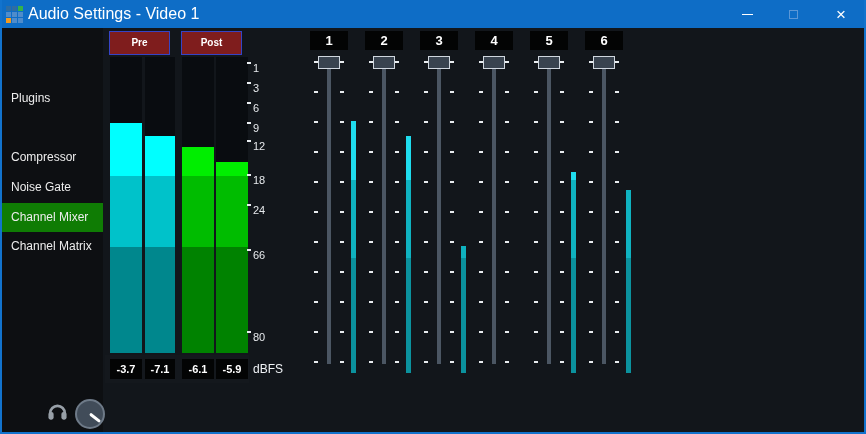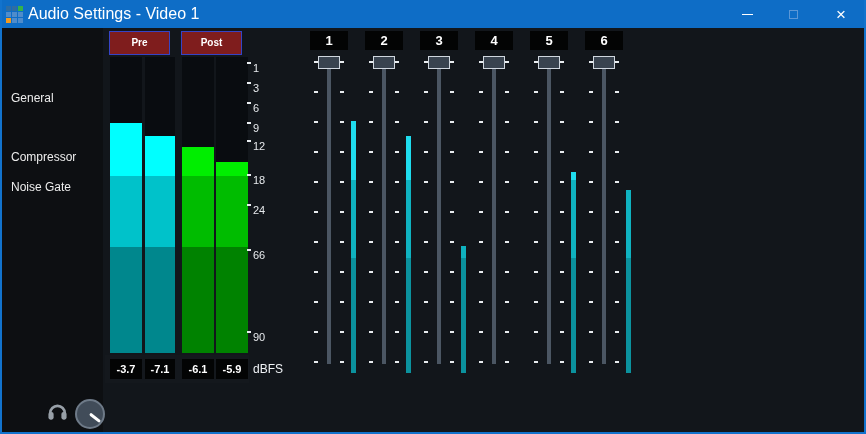--- a/index.html
+++ b/index.html
@@ -81,23 +81,25 @@
       </div>
     <div class="winbtn" id="btn-max">
         <div class="box"></div>
       </div>
     <div class="winbtn" id="btn-close">
         <div class="x">×</div>
       </div>
   </div>
 
   <div id="sidebar">
-      <div class="side-item" style="top: 55.7px;">General</div>
+      <div class="side-item" style="top: 55.7px;">Plugins</div>
       <div class="side-item" style="top: 144.8px;">Noise Gate</div>
       <div class="side-item" style="top: 115.1px;">Compressor</div>
+      <div class="side-item selected" style="top: 174.5px;">Channel Mixer</div>
+      <div class="side-item" style="top: 204.2px;">Channel Matrix</div>
     </div>
 
   <div class="grp-header" style="left:107px;">Pre</div>
   <div class="grp-header" style="left:179px;">Post</div>
   <div id="meters">
       <div class="mcol" style="left: 108px; width: 32px;">
         <div class="mseg" style="top: 66px; height: 53px; background: rgb(0, 255, 255);"></div>
         <div class="mseg" style="top: 119px; height: 71px; background: rgb(0, 194, 202);"></div>
         <div class="mseg" style="top: 190px; height: 106px; background: rgb(0, 135, 141);"></div>
       </div>
@@ -135,21 +137,21 @@
       <div class="scale-label" style="top: 123px;">9</div>
       <div class="scale-tick" style="top: 140px;"></div>
       <div class="scale-label" style="top: 141px;">12</div>
       <div class="scale-tick" style="top: 174px;"></div>
       <div class="scale-label" style="top: 175px;">18</div>
       <div class="scale-tick" style="top: 204px;"></div>
       <div class="scale-label" style="top: 205px;">24</div>
       <div class="scale-tick" style="top: 249px;"></div>
       <div class="scale-label" style="top: 250px;">66</div>
       <div class="scale-tick" style="top: 331px;"></div>
-      <div class="scale-label" style="top: 332px;">90</div>
+      <div class="scale-label" style="top: 332px;">80</div>
     </div>
   <div id="unit-label">dBFS</div>
 
   <div id="channels">
       <div class="ch-num" style="left: 308px;">1</div>
       <div class="ch-track" style="left: 325px;"></div>
       <div class="ch-tick" style="left: 312px; top: 61px;"></div>
       <div class="ch-tick" style="left: 338px; top: 61px;"></div>
       <div class="ch-tick" style="left: 312px; top: 91px;"></div>
       <div class="ch-tick" style="left: 338px; top: 91px;"></div>

